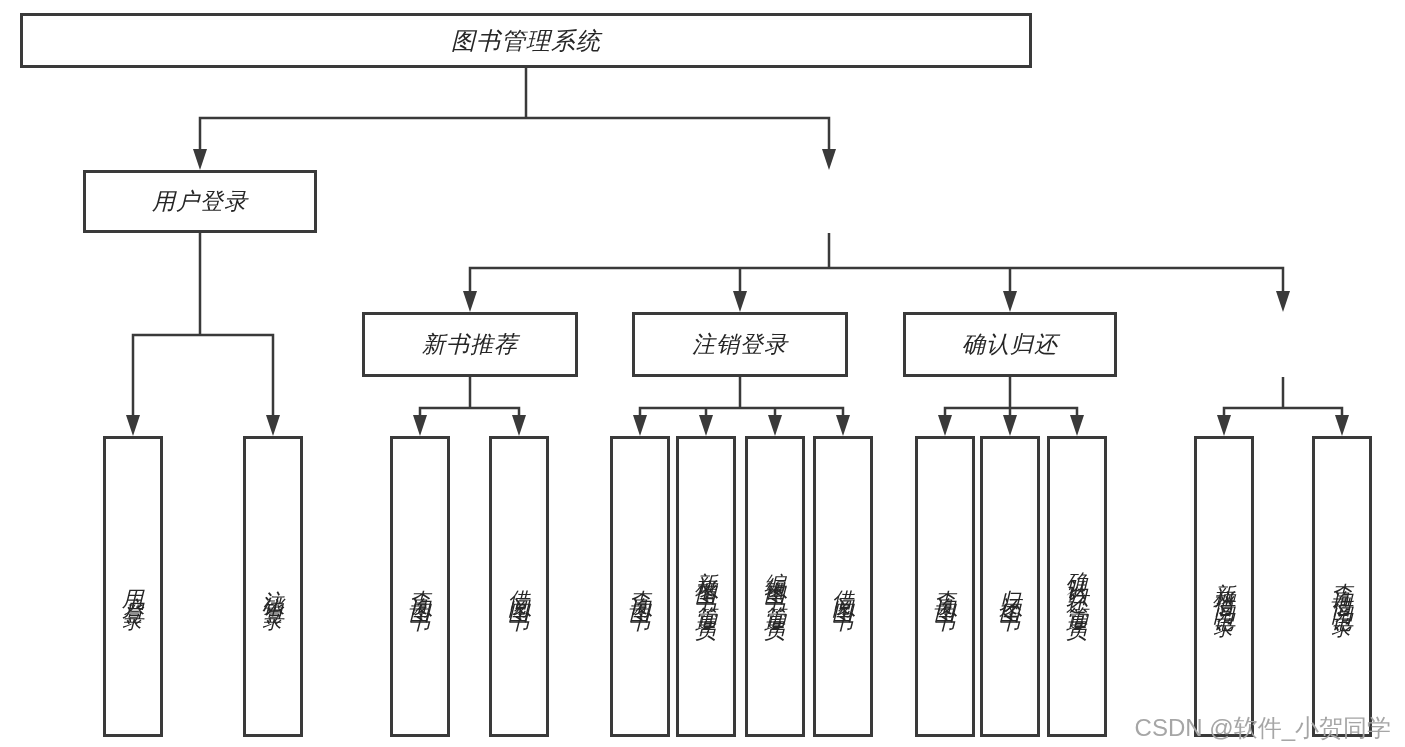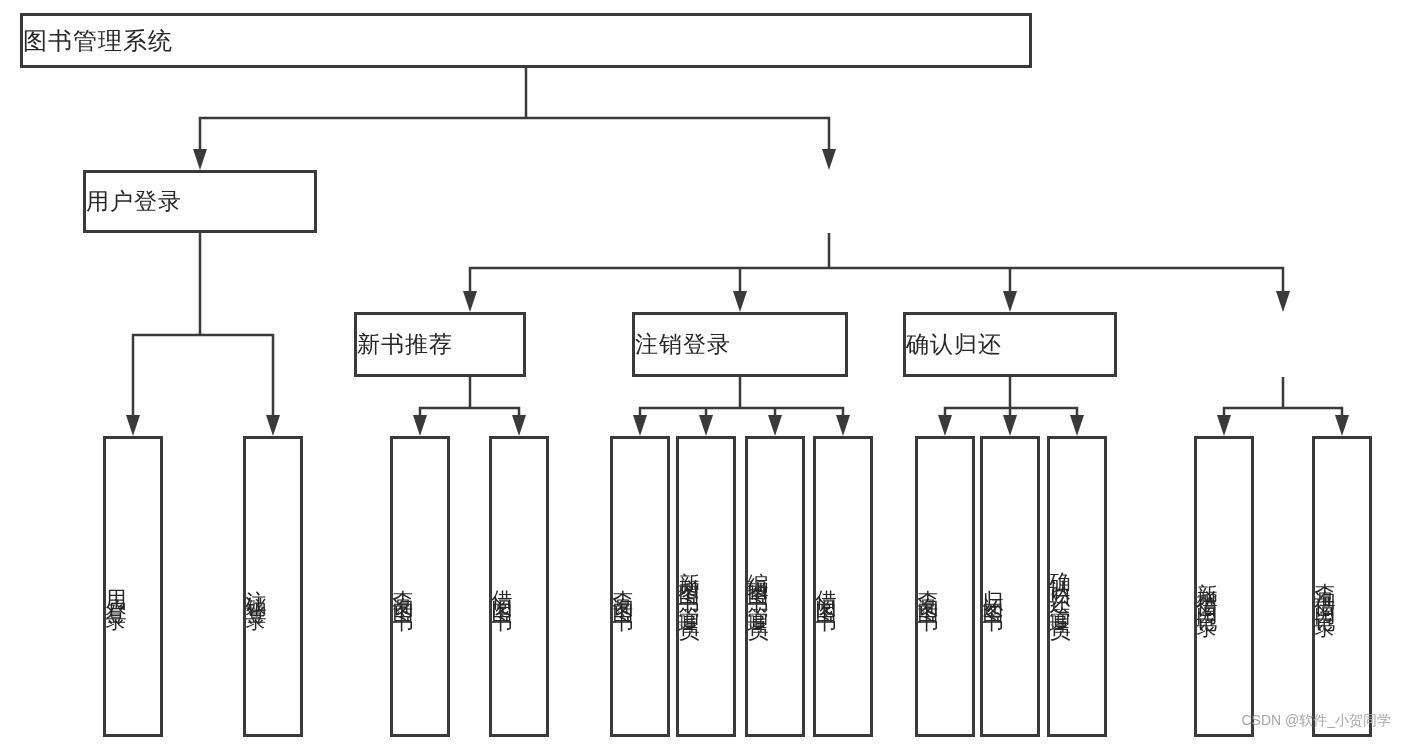--- a/index.html
+++ b/index.html
@@ -28,41 +28,43 @@
     z-index: 1;
   }
   .connectors path { stroke: currentColor; stroke-width: 2.5; fill: none; }
   .connectors polygon { fill: currentColor; stroke: none; }
   .box {
     position: absolute;
     background: var(--bg);
     border: 3px solid var(--line);
     display: flex;
     align-items: center;
+    justify-content: center;
     color: var(--text);
     z-index: 2;
+    font-style: italic;
   }
   .box.l1 span, .box.l2 span, .box.l3 span {
     font-size: 23px;
     letter-spacing: 1px;
     white-space: nowrap;
   }
   .box.l1 span { font-size: 24px; }
   .leaf span {
     writing-mode: vertical-rl;
     text-orientation: mixed;
     font-size: 21px;
     letter-spacing: 7px;
     line-height: 1;
   }
   .watermark {
     position: absolute;
     top: 712px;
     right: 14px;
-    font-size: 14px;
+    font-size: 24px;
     color: var(--watermark);
     z-index: 5;
     white-space: nowrap;
   }
 </style>
 </head>
 <body>
 
 <div class="canvas">
 
@@ -99,21 +101,21 @@
   </svg>
 
   <div class="box l1" style="left:20px;top:13px;width:1012px;height:55px">
     <span>图书管理系统</span>
   </div>
 
   <div class="box l2" style="left:83px;top:170px;width:234px;height:63px">
     <span>用户登录</span>
   </div>
 
-  <div class="box l3" style="left:354px;top:312px;width:172px;height:65px">
+  <div class="box l3" style="left:362px;top:312px;width:216px;height:65px">
     <span>新书推荐</span>
   </div>
   <div class="box l3" style="left:632px;top:312px;width:216px;height:65px">
     <span>注销登录</span>
   </div>
   <div class="box l3" style="left:903px;top:312px;width:214px;height:65px">
     <span>确认归还</span>
   </div>
 
   <div class="box leaf" style="left:103px;top:436px;width:60px;height:301px">

